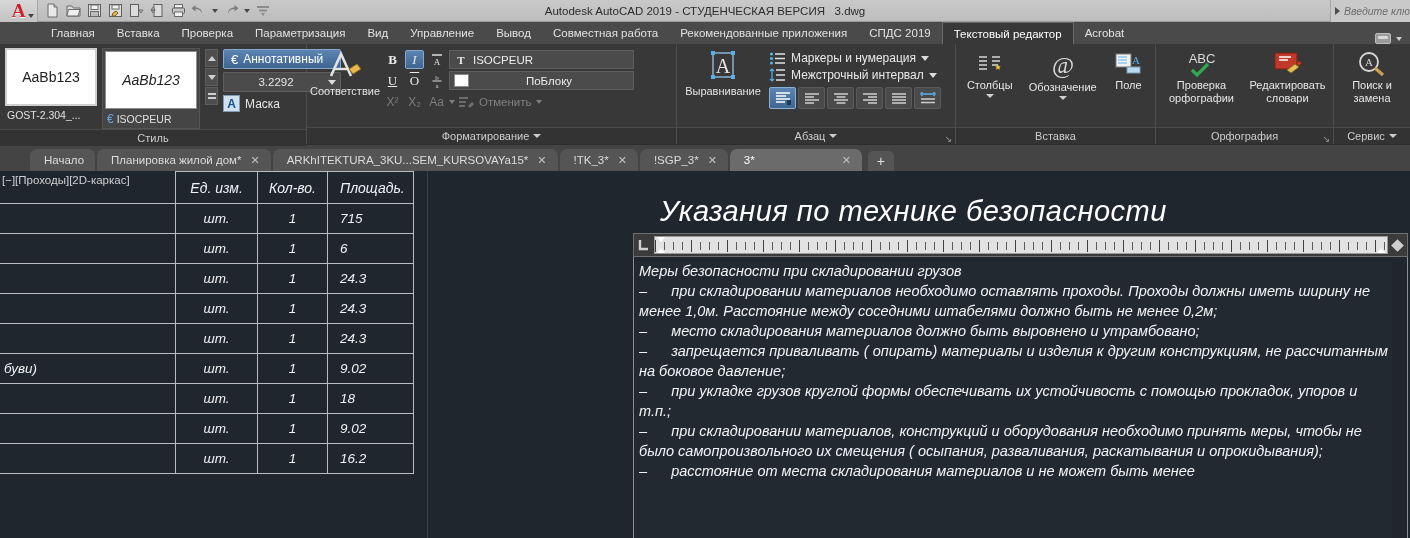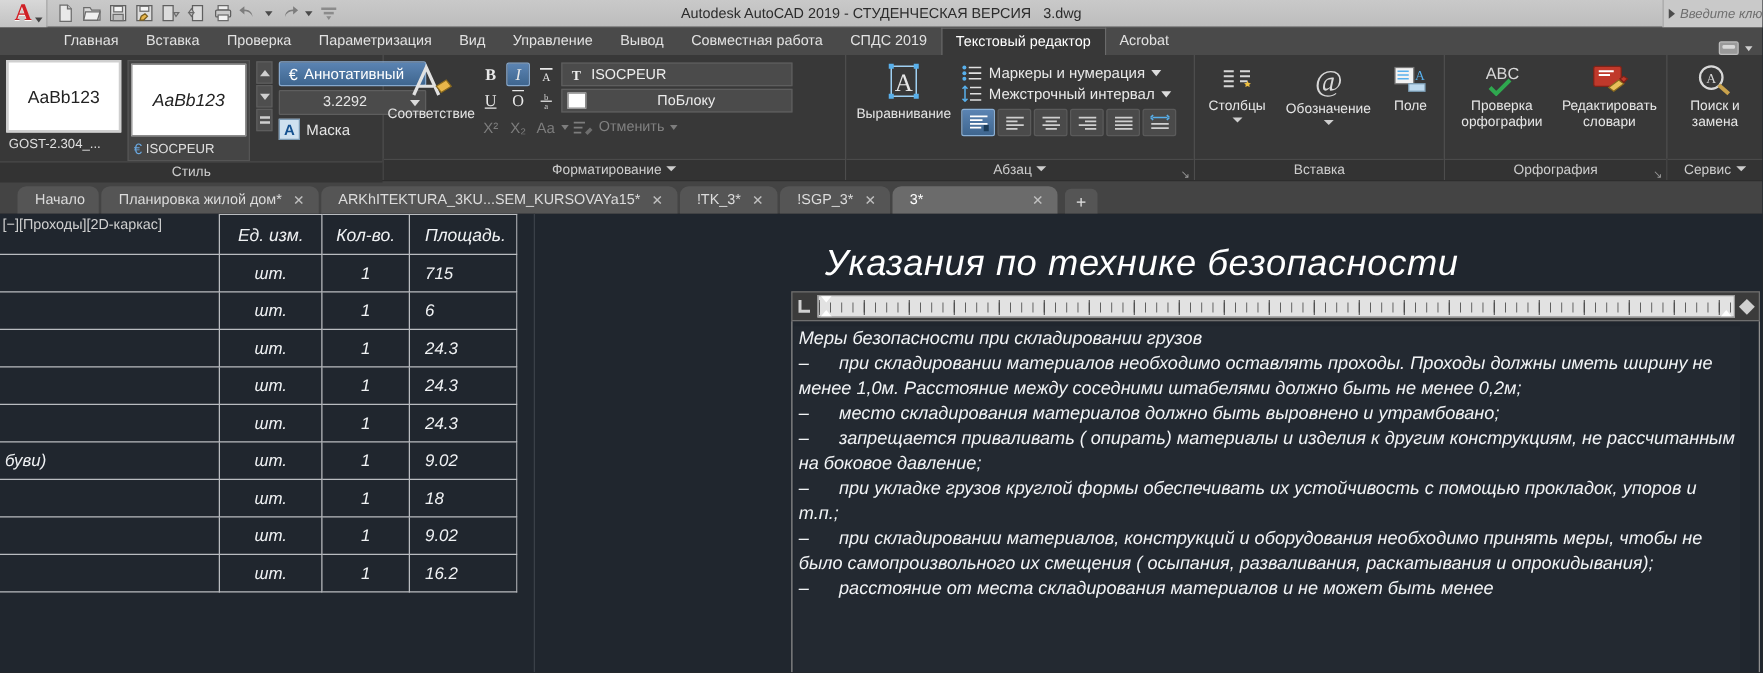--- a/index.html
+++ b/index.html
@@ -119,21 +119,21 @@
   .abtn.on{background:linear-gradient(#5b84b3,#3f668f);border-color:#8ab0d6;}
   .plist{display:flex;align-items:center;gap:5px;font-size:12px;color:#e9e9e9;white-space:nowrap;}
   .plist .cc{border-left:4px solid transparent;border-right:4px solid transparent;border-top:5px solid #dcdcdc;}
 
   
   .itemcol{display:flex;flex-direction:column;align-items:center;width:78px;gap:2px;padding-top:3px;}
   .itemcol .lbl{font-size:11px;color:#e6e6e6;text-align:center;line-height:12.5px;}
   .itemcol .mini{border-left:4px solid transparent;border-right:4px solid transparent;border-top:4px solid #cfcfcf;}
 
   
-  .filetabs{flex:0 0 26px;height:26px;background:#444;display:flex;align-items:flex-end;padding-left:14px;gap:0;}
+  .filetabs{flex:0 0 26px;height:26px;background:#444;display:flex;align-items:flex-end;padding-left:30px;gap:0;}
   .ftab{height:22px;display:flex;align-items:center;gap:9px;padding:0 11px 0 14px;font-size:11.5px;color:#dcdcdc;
     background:#555;border-radius:7px 7px 0 0;margin-right:2px;white-space:nowrap;position:relative;}
   .ftab.active{background:#6b6b6b;color:#fff;}
   .ftab .x{font-size:11px;color:#c0c0c0;}
   .ftab-add{width:26px;height:20px;background:#555;border-radius:5px 5px 0 0;display:flex;align-items:center;
     justify-content:center;font-size:14px;color:#e0e0e0;margin-left:4px;}
 
   
   .canvas{flex:1;background:#20262e;position:relative;overflow:hidden;}
   .left-pane{position:absolute;left:0;top:0;width:414px;bottom:0;background:#20262e;}
@@ -265,20 +265,21 @@
 
   <div class="ribbon-tabs">
     <div class="rtab">Главная</div>
     <div class="rtab">Вставка</div>
     <div class="rtab">Проверка</div>
     <div class="rtab">Параметризация</div>
     <div class="rtab">Вид</div>
     <div class="rtab">Управление</div>
     <div class="rtab">Вывод</div>
     <div class="rtab">Совместная работа</div>
+    <div class="rtab">Рекомендованные приложения</div>
     <div class="rtab">СПДС 2019</div>
     <div class="rtab active">Текстовый редактор</div>
     <div class="rtab">Acrobat</div>
     <div class="tabs-right">
       <span class="min-icon"></span>
       <span class="caret-dn"></span>
     </div>
   </div>
 
   <div class="ribbon">

